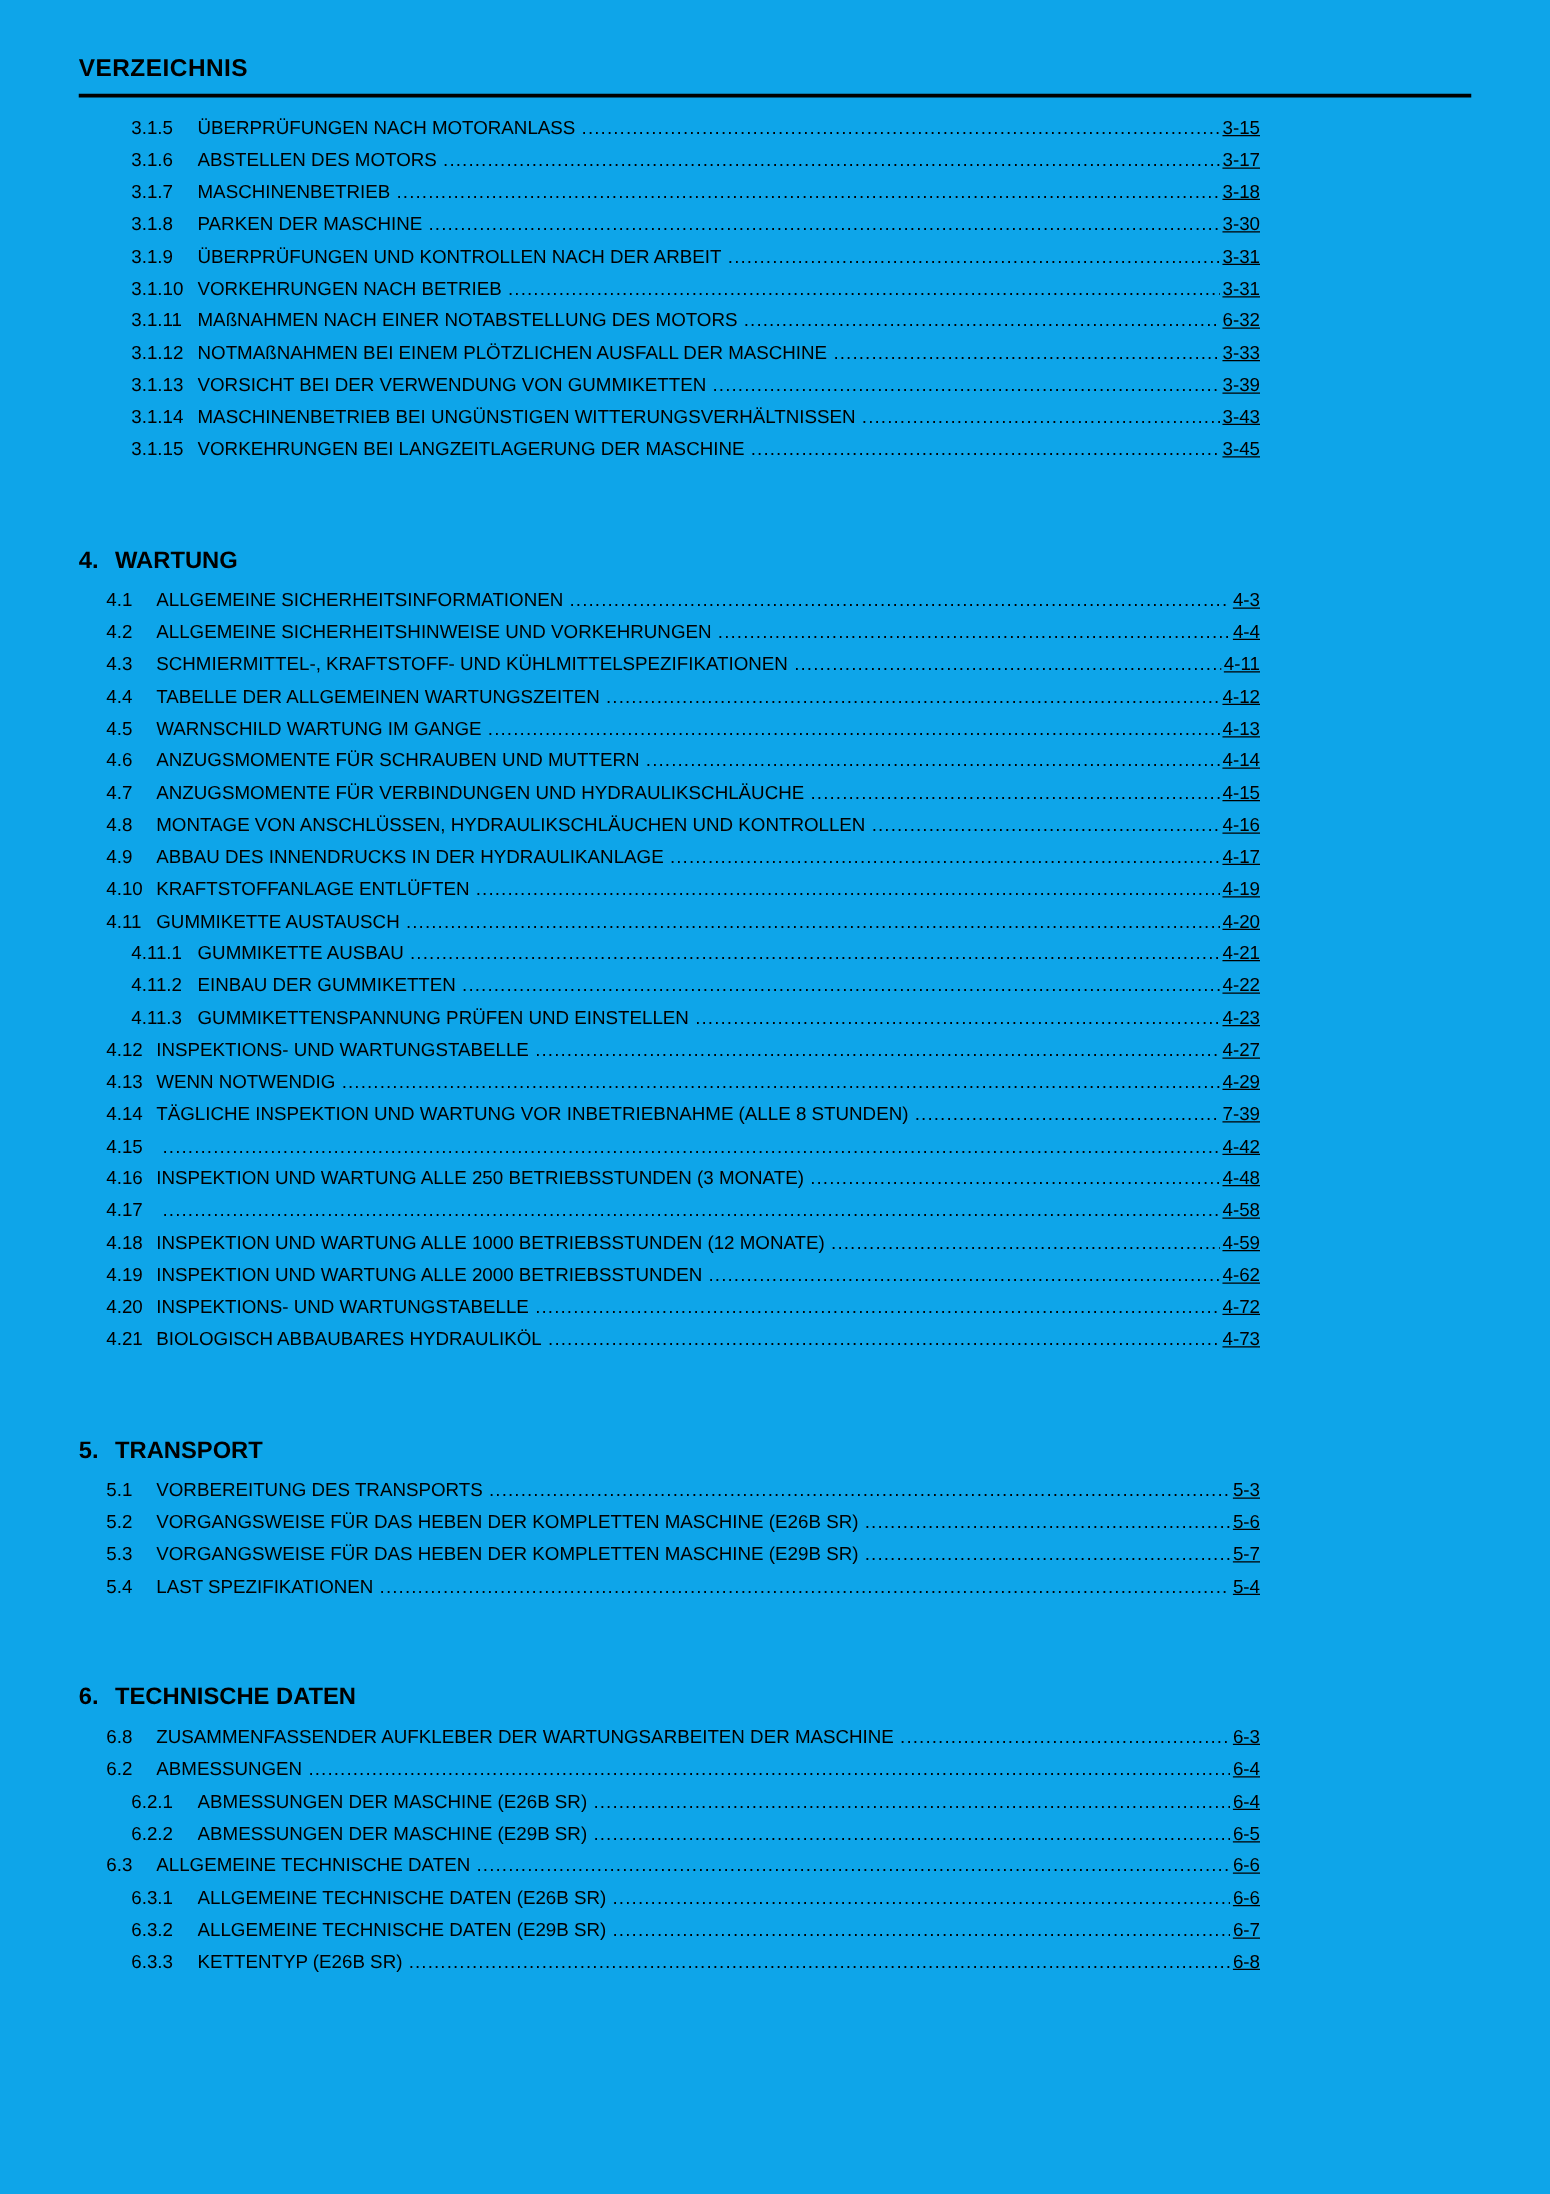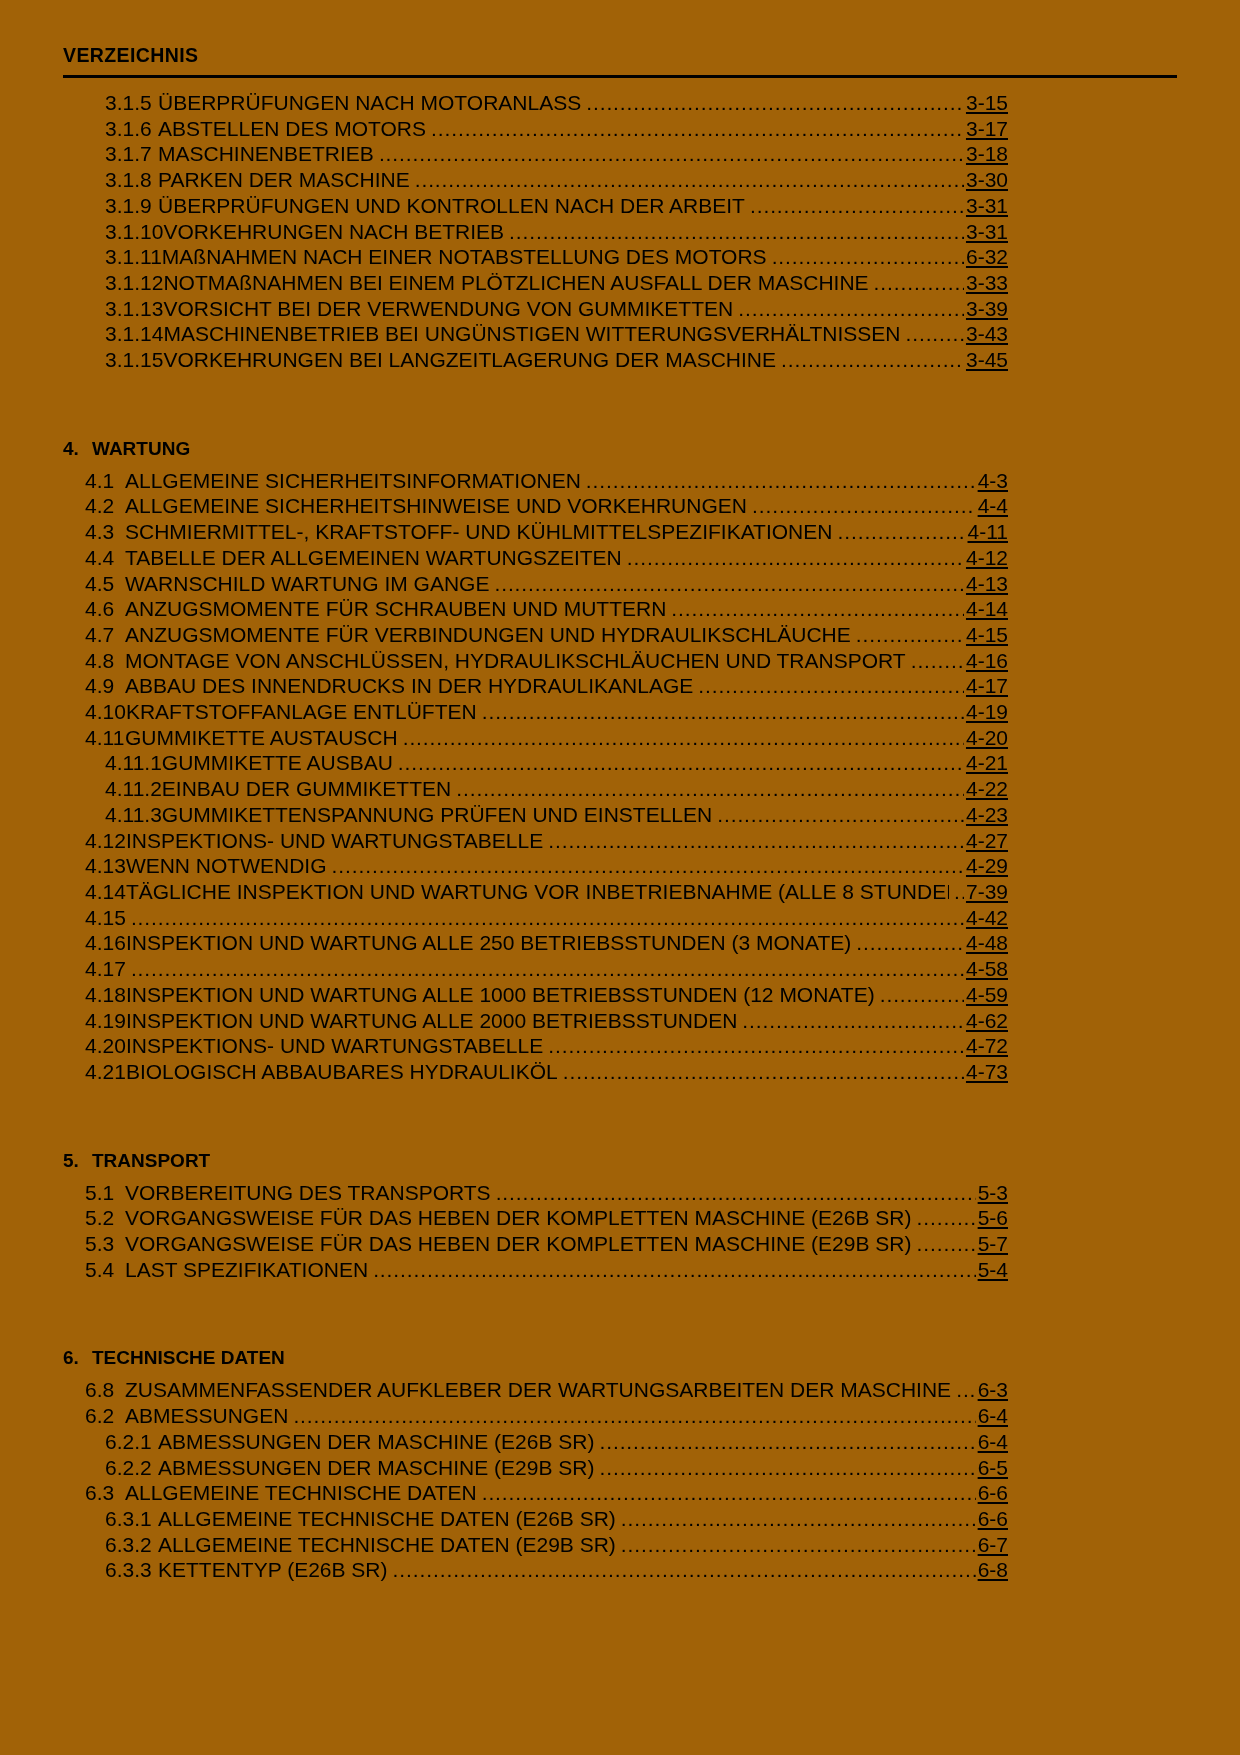--- a/index.html
+++ b/index.html
@@ -2,21 +2,21 @@
 <html><head>
 <meta charset="utf-8">
 <style>
   * { margin: 0; padding: 0; box-sizing: border-box; }
   html, body { background: #ffffff; }
   body { font-family: "Liberation Sans", "DejaVu Sans", sans-serif; color: #111; }
 
   .page {
     width: 1240px;
     height: 1755px;
-    background: #a16207;
+    background: #0ea5e9;
     overflow: hidden;
     position: relative;
     padding: 44px 63px 0 63px;
   }
 
   .doc-header h1 {
     font-size: 19.5px;
     font-weight: bold;
     letter-spacing: 0.4px;
     line-height: 22px;
@@ -42,21 +42,21 @@
     line-height: 25px;
     margin: 19px 0 7px 0;
     color: #000;
   }
   .h-num { flex: 0 0 auto; min-width: 29px; }
   .h-title { flex: 0 1 auto; white-space: nowrap; margin-top: 44px; }
 
   .toc-row {
     display: flex;
     align-items: baseline;
-    font-size: 21px;
+    font-size: 15px;
     line-height: 25.7px;
     color: #000;
   }
   .lv1 { padding-left: 22px; }
   .lv2 { padding-left: 42px; }
 
   .toc-num { flex: 0 0 auto; white-space: pre; }
   .lv1 .toc-num { min-width: 40px; }
   .lv2 .toc-num { min-width: 53px; }
 
@@ -193,21 +193,21 @@
         <span class="toc-page">4-14</span>
       </div>
       <div class="toc-row lv1">
         <span class="toc-num">4.7</span>
         <span class="toc-title">ANZUGSMOMENTE FÜR VERBINDUNGEN UND HYDRAULIKSCHLÄUCHE</span>
         <span class="leader">................................................................................................................................................................................................................................................................................................................................................................................................................</span>
         <span class="toc-page">4-15</span>
       </div>
       <div class="toc-row lv1">
         <span class="toc-num">4.8</span>
-        <span class="toc-title">MONTAGE VON ANSCHLÜSSEN, HYDRAULIKSCHLÄUCHEN UND TRANSPORT</span>
+        <span class="toc-title">MONTAGE VON ANSCHLÜSSEN, HYDRAULIKSCHLÄUCHEN UND KONTROLLEN</span>
         <span class="leader">................................................................................................................................................................................................................................................................................................................................................................................................................</span>
         <span class="toc-page">4-16</span>
       </div>
       <div class="toc-row lv1">
         <span class="toc-num">4.9</span>
         <span class="toc-title">ABBAU DES INNENDRUCKS IN DER HYDRAULIKANLAGE</span>
         <span class="leader">................................................................................................................................................................................................................................................................................................................................................................................................................</span>
         <span class="toc-page">4-17</span>
       </div>
       <div class="toc-row lv1">

